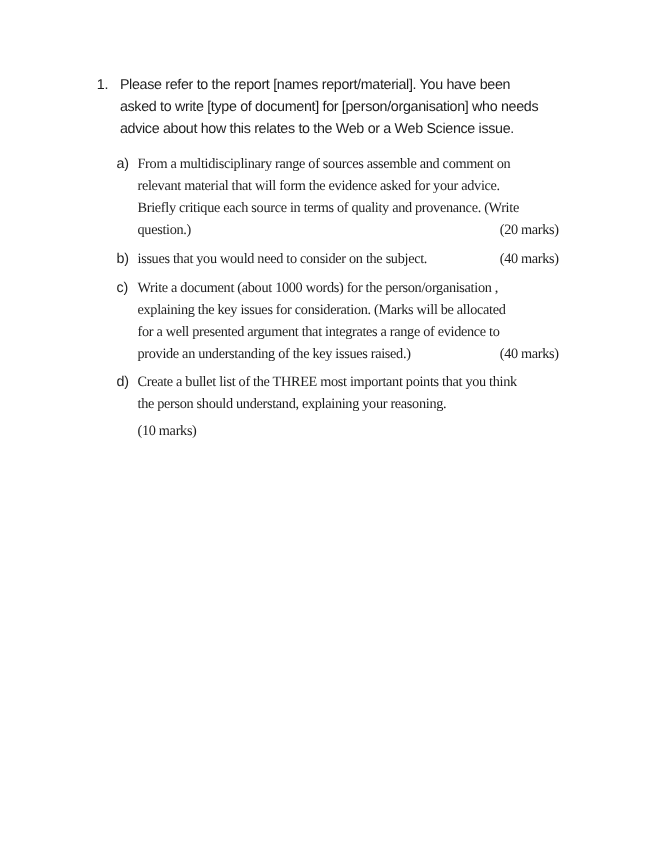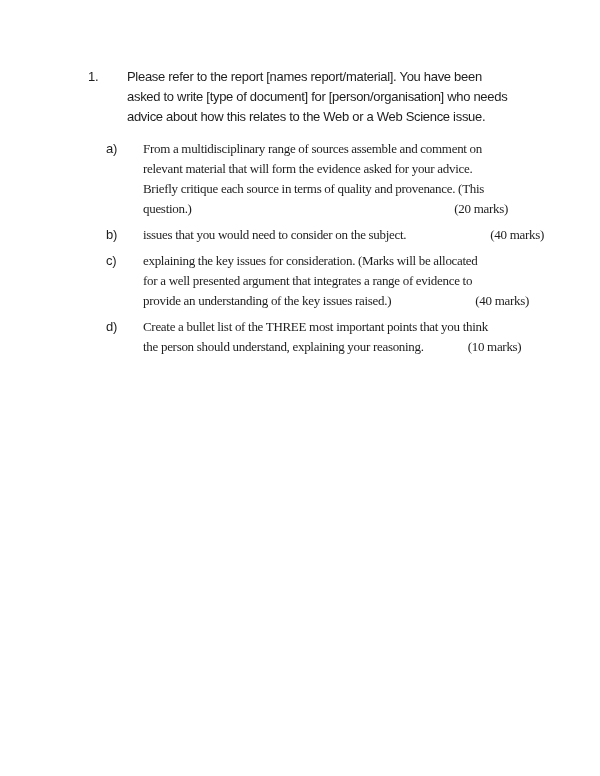--- a/index.html
+++ b/index.html
@@ -19,66 +19,67 @@
     line-height: 20px;
     letter-spacing: -0.3px;
   }
   .q-row { display: flex; margin-bottom: 12px; }
   .q-num { width: 21px; flex: none; }
   .q-body { flex: 1; min-width: 0; }
   .part { display: flex; margin: 0 0 6px 18px; }
   .part-label { width: 19px; flex: none; }
   .part-body { flex: 1; min-width: 0; font-family: Liberation Serif, serif; }
   .line { white-space: nowrap; height: 20px; }
-  .line .fit { display: inline-block; transform-origin: 0 50%; margin-left: 18px; }
+  .line .fit { display: inline-block; transform-origin: 0 50%; }
   .line.last { display: flex; }
   .line.last.spread { justify-content: space-between; gap: 44px; }
-  .line.last.inline { justify-content: flex-start; gap: 4px; }
-  .marks { flex: none; white-space: nowrap; margin-left: 40px; }
+  .line.last.inline { justify-content: flex-start; gap: 4px; flex-direction: column; }
+  .marks { flex: none; white-space: nowrap; }
 </style>
 </head>
 <body>
 
 <div class="question">
 
   <div class="q-row">
     <div class="q-num">1.</div>
     <div class="q-body">
       <div class="line"><span class="fit">Please refer to the report [names report/material]. You have been</span></div>
       <div class="line"><span class="fit">asked to write [type of document] for [person/organisation] who needs</span></div>
       <div class="line"><span class="fit">advice about how this relates to the Web or a Web Science issue.</span></div>
     </div>
   </div>
 
   <div class="part">
     <div class="part-label">a)</div>
     <div class="part-body">
       <div class="line"><span class="fit">From a multidisciplinary range of sources assemble and comment on</span></div>
       <div class="line"><span class="fit">relevant material that will form the evidence asked for your advice.</span></div>
-      <div class="line"><span class="fit">Briefly critique each source in terms of quality and provenance. (This</span></div>
+      <div class="line"><span class="fit">Briefly critique each source in terms of quality and provenance. (Write</span></div>
       <div class="line last spread">
         <span class="fit">question.)</span>
         <span class="marks">(20 marks)</span>
       </div>
     </div>
   </div>
 
   <div class="part">
     <div class="part-label">b)</div>
     <div class="part-body">
       <div class="line last spread">
         <span class="fit">issues that you would need to consider on the subject.</span>
         <span class="marks">(40 marks)</span>
       </div>
     </div>
   </div>
 
   <div class="part">
     <div class="part-label">c)</div>
     <div class="part-body">
+      <div class="line"><span class="fit">Write a document (about 1000 words) for the person/organisation ,</span></div>
       <div class="line"><span class="fit">explaining the key issues for consideration. (Marks will be allocated</span></div>
       <div class="line"><span class="fit">for a well presented argument that integrates a range of evidence to</span></div>
       <div class="line last spread">
         <span class="fit">provide an understanding of the key issues raised.)</span>
         <span class="marks">(40 marks)</span>
       </div>
     </div>
   </div>
 
   <div class="part">

